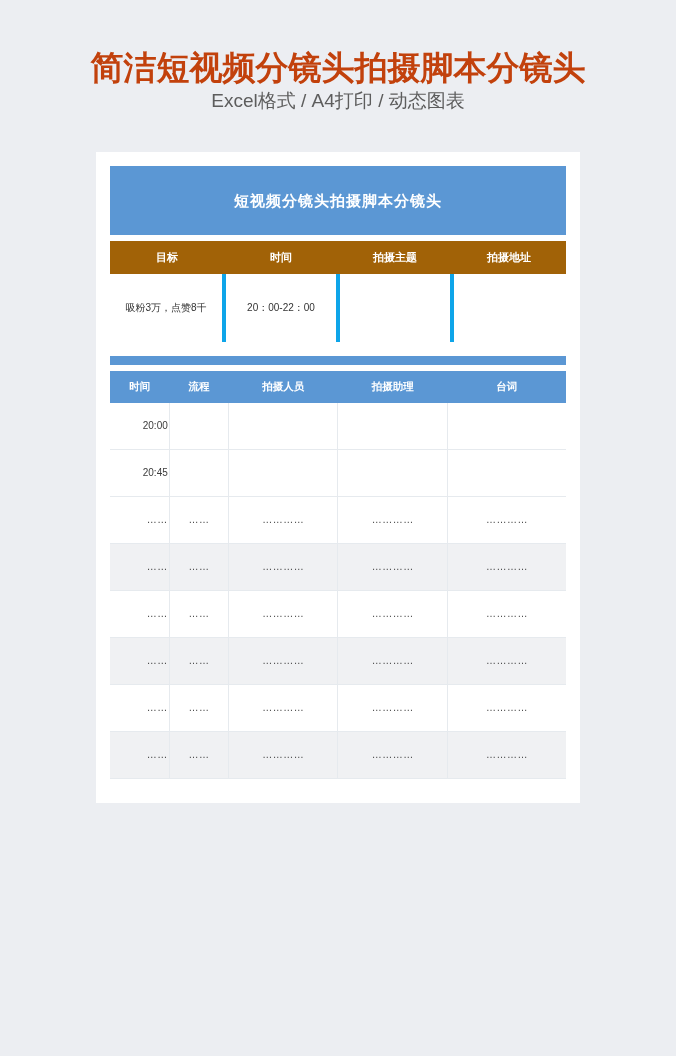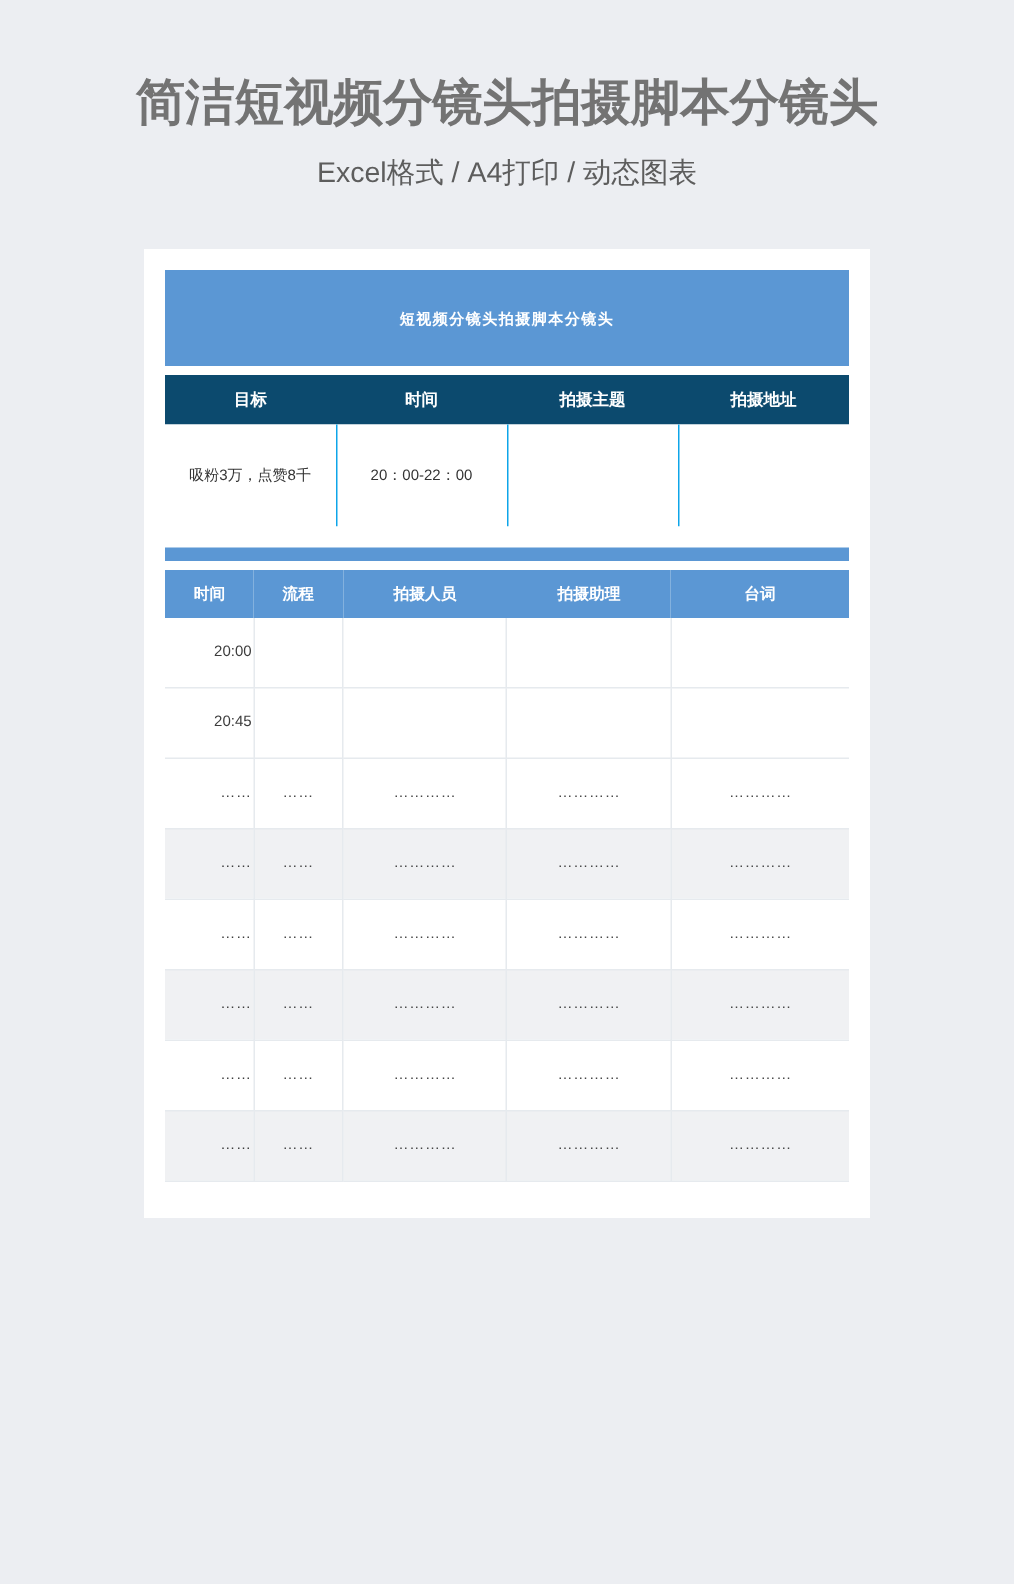--- a/index.html
+++ b/index.html
@@ -13,78 +13,77 @@
     font-family: "Liberation Sans", sans-serif;
     overflow: hidden;
   }
   .page-header {
     padding-top: 48px;
     text-align: center;
   }
   .page-title {
     font-size: 33px;
     font-weight: bold;
-    color: #737373;
+    color: #c2410c;
     letter-spacing: 0px;
     line-height: 1.2;
     white-space: nowrap;
   }
   .page-subtitle {
-    margin-top: 14px;
     font-size: 19px;
     color: #5d5d5d;
     font-weight: normal;
   }
   .doc-wrap {
     margin: 38px auto 0 auto;
     width: 484px;
     background: #ffffff;
     padding: 14px;
     box-sizing: border-box;
   }
   .doc-inner {
     background: #ffffff;
   }
   
   .sheet-title {
     background: #5b97d4;
     color: #ffffff;
-    font-size: 10px;
+    font-size: 15px;
     font-weight: bold;
     text-align: center;
     padding: 26px 0 24px 0;
     letter-spacing: 1px;
   }
   .white-rule {
     background: #ffffff;
     height: 6px;
   }
   
   table {
     border-collapse: collapse;
     width: 100%;
     table-layout: fixed;
   }
   .info-table th {
-    background: #0c4a6e;
+    background: #a16207;
     color: #ffffff;
     font-size: 11px;
     font-weight: bold;
     padding: 9px 0;
     text-align: center;
     border: none;
   }
   .info-table td {
     background: #ffffff;
     height: 66px;
     font-size: 10px;
     color: #333333;
     text-align: center;
     vertical-align: middle;
-    border-right: 1px solid #0ea5e9;
+    border-right: 4px solid #0ea5e9;
   }
   .info-table td:last-child { border-right: none; }
 
   .blue-strip {
     background: #5b97d4;
     height: 9px;
   }
   .spacer-white {
     background: #ffffff;
     height: 14px;

